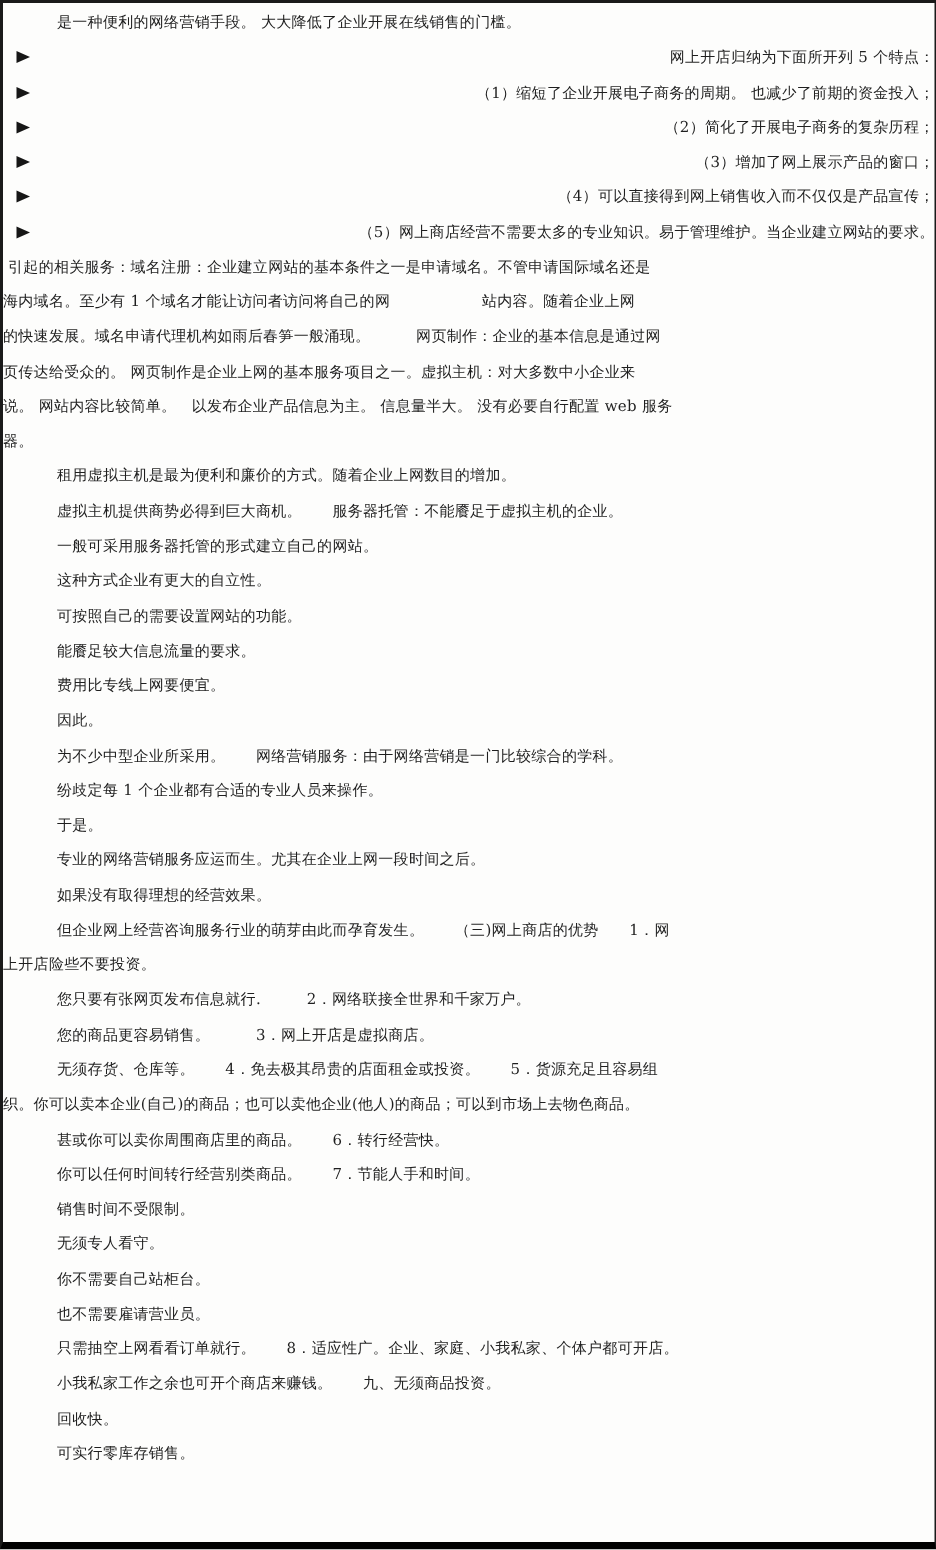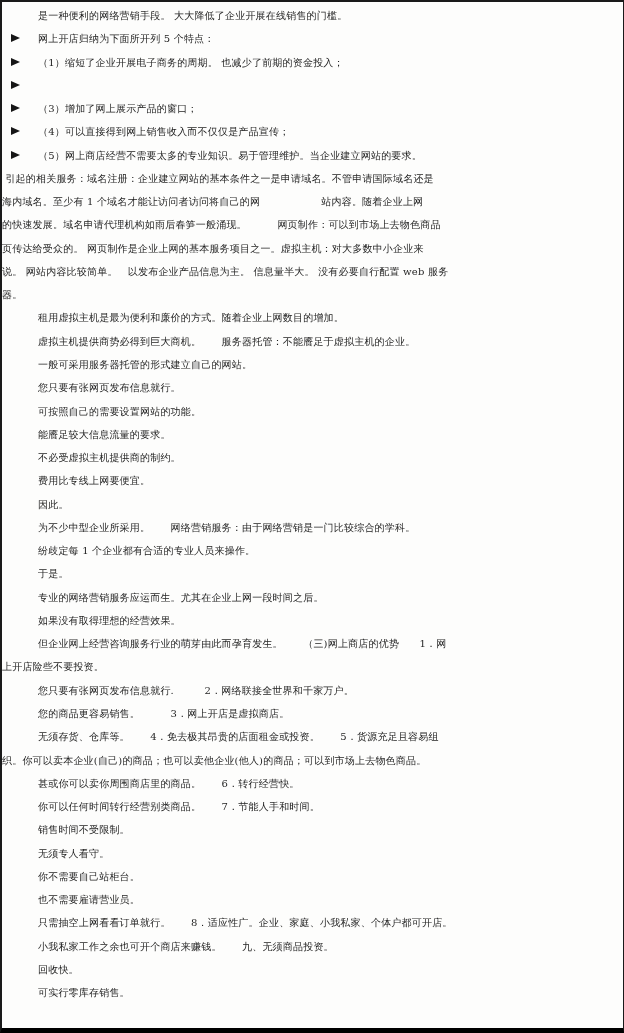--- a/index.html
+++ b/index.html
@@ -28,57 +28,56 @@
   .line {
     position: relative;
     height: 23.27px;
     line-height: 23.27px;
     white-space: pre;
     overflow: hidden;
     letter-spacing: 0.2px;
   }
   .line.p-flush  { padding-left: 0; }
   .line.p-indent { padding-left: 36px; }
-  .line.bullet   { padding-left: 36px; }
+  .line.bullet   { padding-left: 36px; text-align: right; }
   .arrow {
     position: absolute;
     left: 9px;
     top: 7px;
     width: 0;
     height: 0;
     border-left: 9px solid #161616;
     border-top: 4.5px solid transparent;
     border-bottom: 4.5px solid transparent;
   }
 </style>
 </head>
 <body>
 
 <div class="page">
   <div class="content">
       <div class="line p-indent"><span>是一种便利的网络营销手段。 大大降低了企业开展在线销售的门槛。</span></div>
       <div class="line bullet"><span class="arrow"></span><span>网上开店归纳为下面所开列 5 个特点：</span></div>
       <div class="line bullet"><span class="arrow"></span><span>（1）缩短了企业开展电子商务的周期。 也减少了前期的资金投入；</span></div>
-      <div class="line bullet"><span class="arrow"></span></div>
+      <div class="line bullet"><span class="arrow"></span><span>（2）简化了开展电子商务的复杂历程；</span></div>
       <div class="line bullet"><span class="arrow"></span><span>（3）增加了网上展示产品的窗口；</span></div>
       <div class="line bullet"><span class="arrow"></span><span>（4）可以直接得到网上销售收入而不仅仅是产品宣传；</span></div>
       <div class="line bullet"><span class="arrow"></span><span>（5）网上商店经营不需要太多的专业知识。易于管理维护。当企业建立网站的要求。</span></div>
       <div class="line p-flush"><span> 引起的相关服务：域名注册：企业建立网站的基本条件之一是申请域名。不管申请国际域名还是</span></div>
       <div class="line p-flush"><span>海内域名。至少有 1 个域名才能让访问者访问将自己的网　　　　　　站内容。随着企业上网</span></div>
-      <div class="line p-flush"><span>的快速发展。域名申请代理机构如雨后春笋一般涌现。　　　网页制作：可以到市场上去物色商品</span></div>
+      <div class="line p-flush"><span>的快速发展。域名申请代理机构如雨后春笋一般涌现。　　　网页制作：企业的基本信息是通过网</span></div>
       <div class="line p-flush"><span>页传达给受众的。 网页制作是企业上网的基本服务项目之一。虚拟主机：对大多数中小企业来</span></div>
       <div class="line p-flush"><span>说。 网站内容比较简单。　以发布企业产品信息为主。 信息量半大。 没有必要自行配置 web 服务</span></div>
       <div class="line p-flush"><span>器。</span></div>
       <div class="line p-indent"><span>租用虚拟主机是最为便利和廉价的方式。随着企业上网数目的增加。</span></div>
       <div class="line p-indent"><span>虚拟主机提供商势必得到巨大商机。　　服务器托管：不能餍足于虚拟主机的企业。</span></div>
       <div class="line p-indent"><span>一般可采用服务器托管的形式建立自己的网站。</span></div>
-      <div class="line p-indent"><span>您只要有张网页发布信息就行。</span></div>
+      <div class="line p-indent"><span>这种方式企业有更大的自立性。</span></div>
       <div class="line p-indent"><span>可按照自己的需要设置网站的功能。</span></div>
       <div class="line p-indent"><span>能餍足较大信息流量的要求。</span></div>
-      <div class="line p-indent"><span>不必受虚拟主机提供商的制约。</span></div>
       <div class="line p-indent"><span>费用比专线上网要便宜。</span></div>
       <div class="line p-indent"><span>因此。</span></div>
       <div class="line p-indent"><span>为不少中型企业所采用。　　网络营销服务：由于网络营销是一门比较综合的学科。</span></div>
       <div class="line p-indent"><span>纷歧定每 1 个企业都有合适的专业人员来操作。</span></div>
       <div class="line p-indent"><span>于是。</span></div>
       <div class="line p-indent"><span>专业的网络营销服务应运而生。尤其在企业上网一段时间之后。</span></div>
       <div class="line p-indent"><span>如果没有取得理想的经营效果。</span></div>
       <div class="line p-indent"><span>但企业网上经营咨询服务行业的萌芽由此而孕育发生。　　（三)网上商店的优势　　1．网</span></div>
       <div class="line p-flush"><span>上开店险些不要投资。</span></div>
       <div class="line p-indent"><span>您只要有张网页发布信息就行.　　　2．网络联接全世界和千家万户。</span></div>

